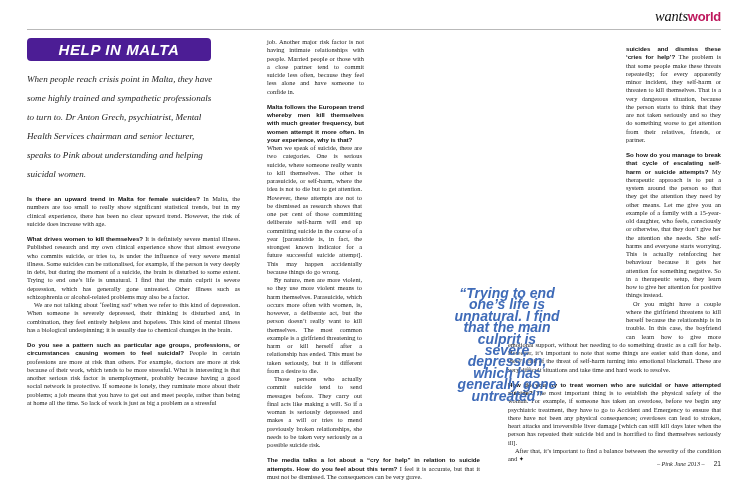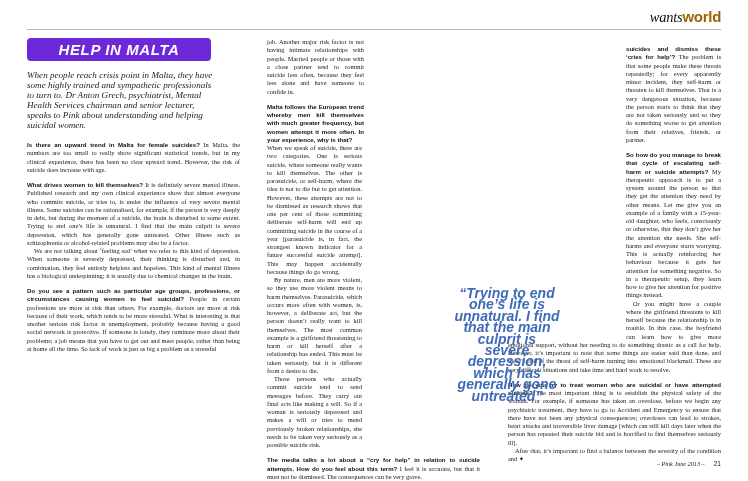--- a/index.html
+++ b/index.html
@@ -35,22 +35,22 @@
   .masthead .mh-italic {
     font-family: "Liberation Serif", serif;
     font-style: italic;
     font-weight: 400;
     font-size: 14.5px;
     color: #111;
   }
   .masthead .mh-bold {
     font-family: "Liberation Sans", sans-serif;
     font-weight: bold;
-    font-size: 15px;
-    color: #a16207;
+    font-size: 13px;
+    color: #be185d;
     letter-spacing: -0.3px;
   }
   .rule {
     position: absolute;
     top: 29px;
     left: 27px;
     right: 27px;
     height: 1px;
     background: #b9b9b9;
   }
@@ -70,41 +70,41 @@
     height: 418px;
   }
   .col1 { left: 0px; }
   .col2 { left: 240px; }
   .col3 { left: 481px; }
 
   
   .banner {
     width: 184px;
     height: 23px;
-    background: #6d28d9;
+    background: #4c1d95;
     border-radius: 4px;
     display: flex;
     align-items: center;
     justify-content: center;
     margin-bottom: 9px;
   }
   .banner-text {
     font-family: "Liberation Sans", sans-serif;
     font-weight: bold;
     font-style: italic;
     font-size: 15px;
     color: #ffffff;
     letter-spacing: 0.6px;
   }
 
   .standfirst {
     font-family: "Liberation Serif", serif;
     font-style: italic;
     font-size: 9.1px;
-    line-height: 10px;
+    line-height: 19px;
     color: #1d1d1d;
     width: 186px;
     margin-bottom: 11px;
     text-align: left;
   }
 
   
   .body-text {
     font-family: "Liberation Serif", serif;
     font-size: 6.4px;

